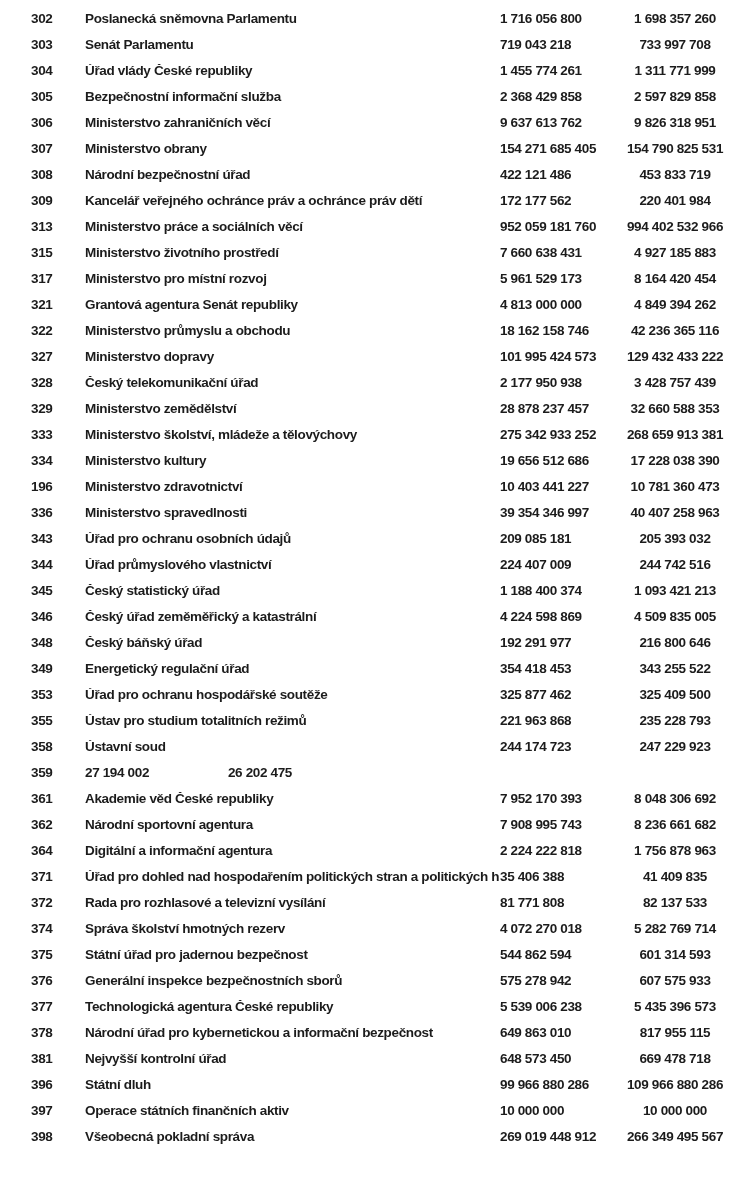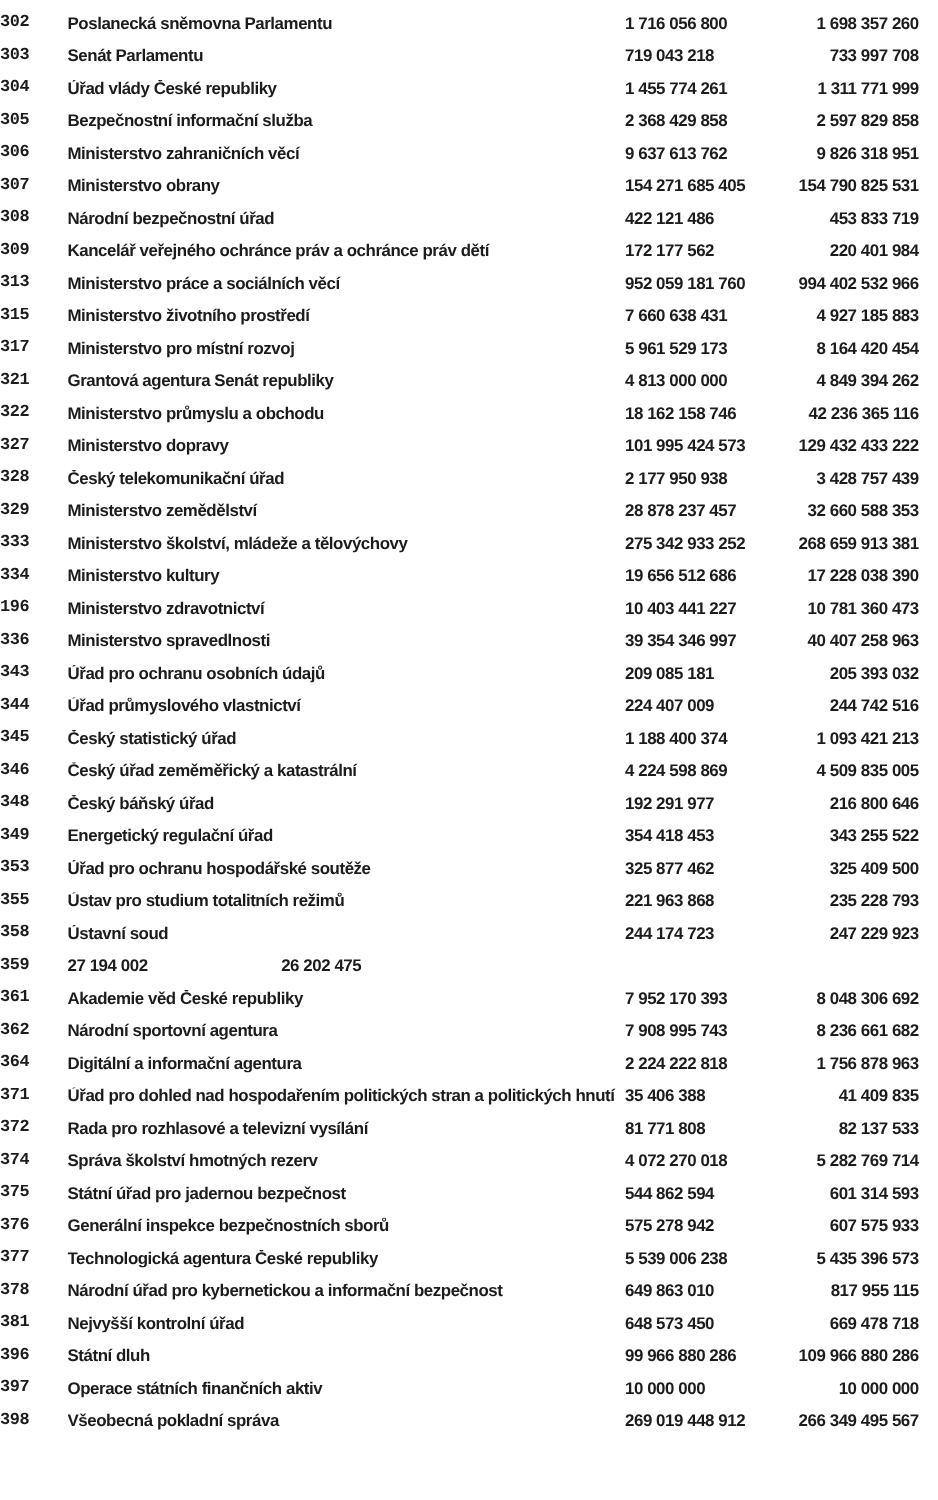--- a/index.html
+++ b/index.html
@@ -30,34 +30,34 @@
     font-size: 13.5px;
     letter-spacing: -0.35px;
     line-height: 1;
   }
   .row.truncated {
     margin-top: -20px; 
   }
   .cell { white-space: nowrap; }
   .cell.num {
     width: 54px;
+    padding-left: 31px;
     flex: 0 0 auto;
-    font-family: Liberation Mono, monospace;
   }
   .cell.name {
     flex: 1 1 auto;
     overflow: hidden;
   }
   .cell.amt1 {
     flex: 0 0 115px;
     text-align: left;
   }
   .cell.amt2 {
     flex: 0 0 120px;
-    text-align: right;
+    text-align: center;
   }
   .spacer-right {
     flex: 0 0 15px;
   }
 </style>
 </head>
 <body>
 
 <div class="page">
   <div class="budget-table" id="budget-table" style="color: rgb(28, 28, 28);">

